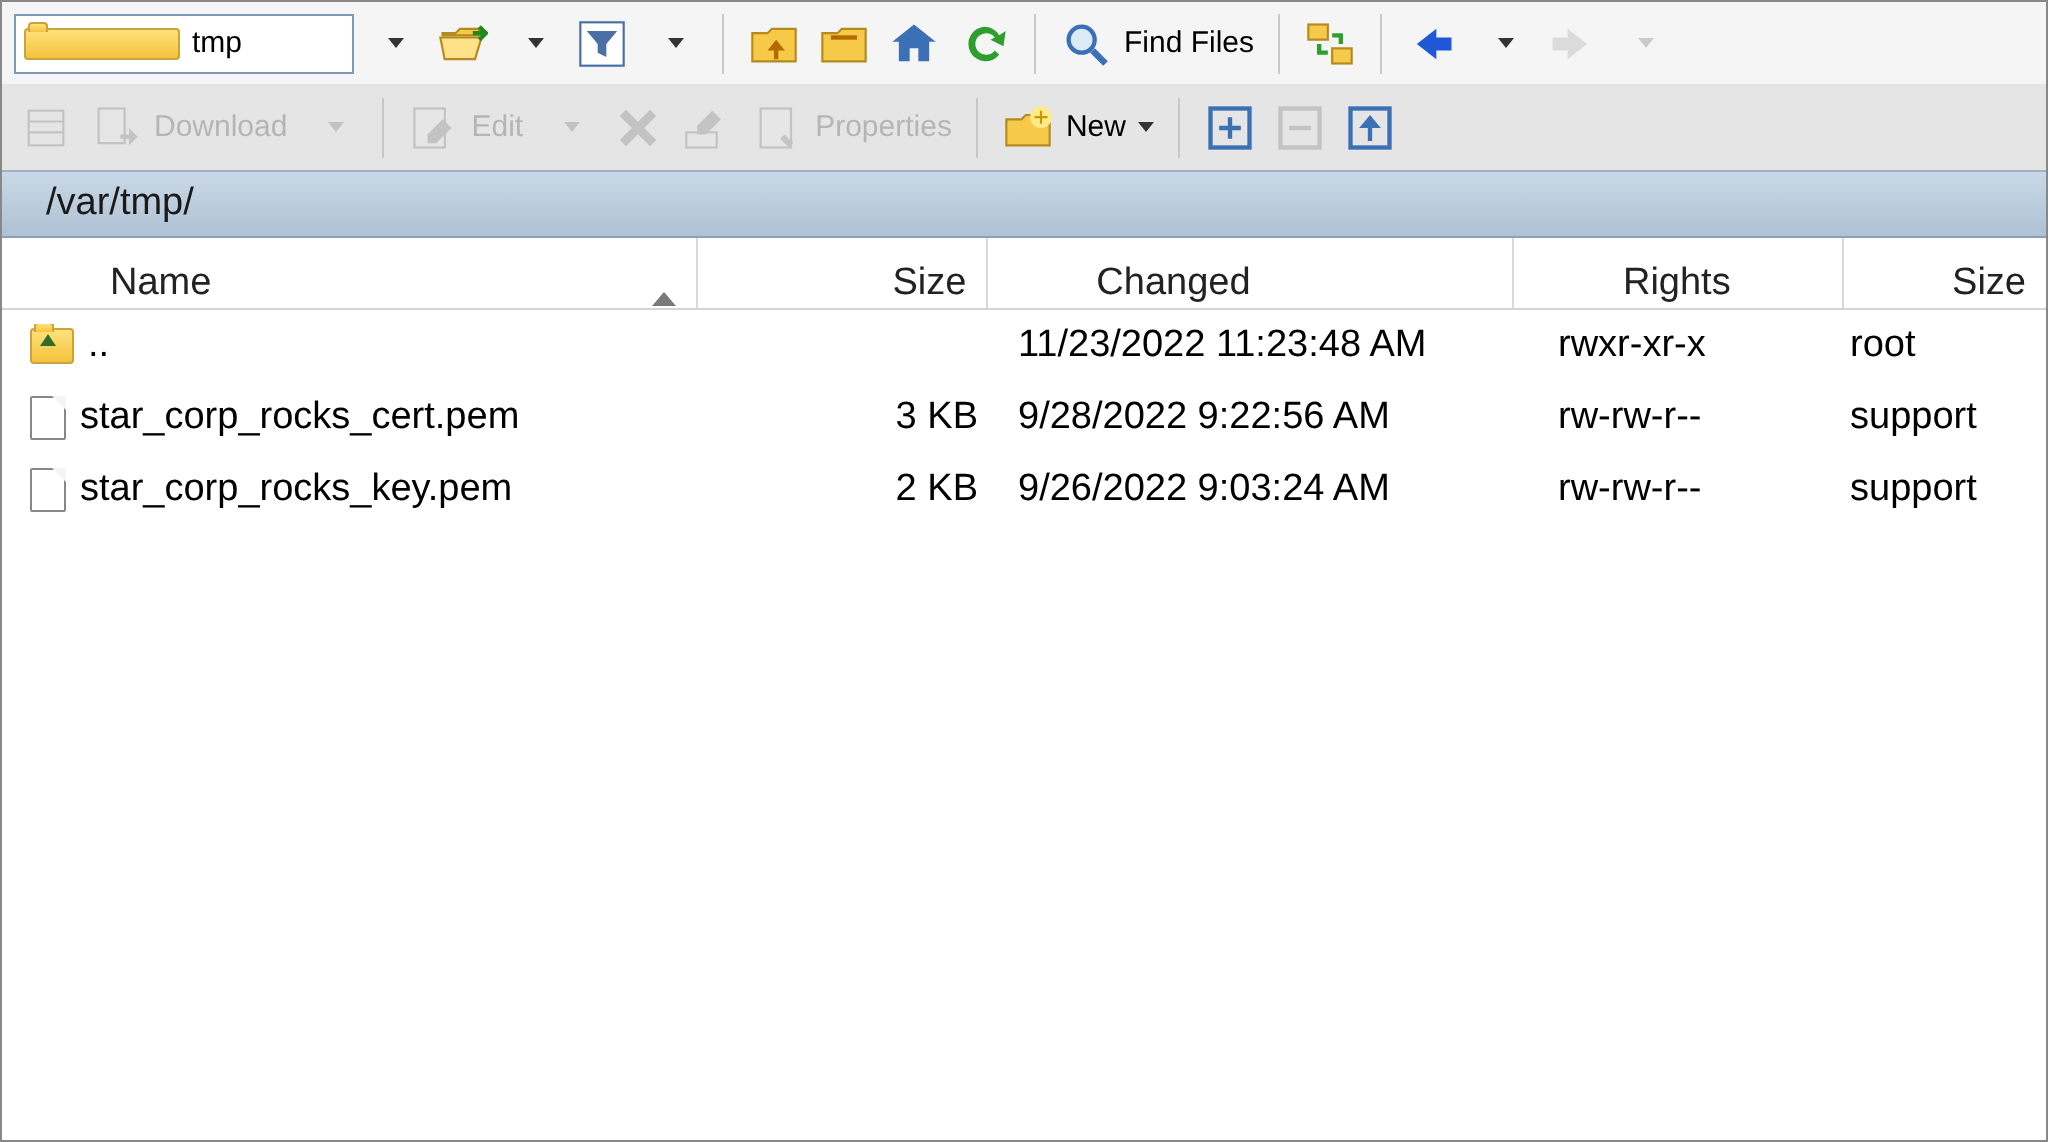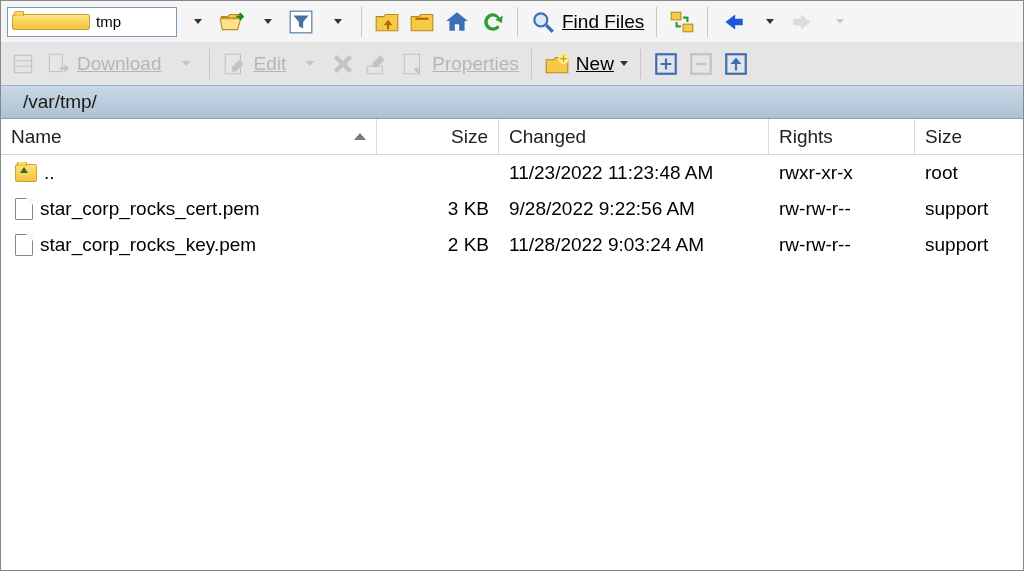--- a/index.html
+++ b/index.html
@@ -39,21 +39,21 @@
     display: inline-flex;
     align-items: center;
     justify-content: center;
     min-width: 32px;
     height: 32px;
     padding: 0 3px;
     border-radius: 3px;
     cursor: pointer;
   }
   .tb-btn.disabled { opacity: 0.45; cursor: default; }
-  .tb-btn .lbl { margin-left: 6px; font-size: 19px; text-decoration: underline; }
+  .tb-btn .lbl { margin-left: 6px; font-size: 15px; }
   .tb-btn.disabled .lbl { color:#7d7d7d; }
   .caret {
     width: 0; height: 0;
     border-left: 4px solid transparent;
     border-right: 4px solid transparent;
     border-top: 5px solid #333;
     margin-left: 4px;
   }
   .caret.dis { border-top-color:#999; }
   .addr-box {
@@ -108,23 +108,24 @@
     height: 36px;
   }
   .columns-header {
     border-bottom:1px solid #d5d5d5;
     color:#222;
     font-size:19px;
   }
   .columns-header .col {
     padding: 1px 10px;
     height:100%;
-    display:flex; align-items:center;
+    display:flex; align-items:flex-end;
     border-right:1px solid #d9d9d9;
     cursor:pointer;
+    margin-left:44px;
   }
   .columns-header .col:last-child{border-right:none;}
   .sort-ind {
     margin-left:auto;
     width:0;height:0;
     border-left:6px solid transparent;
     border-right:6px solid transparent;
     border-bottom:7px solid #7a7a7a;
   }
   .col-name   { width: 376px; }
@@ -451,19 +452,19 @@
           <div class="cell c-chg">9/28/2022 9:22:56 AM</div>
           <div class="cell c-rights">rw-rw-r--</div>
           <div class="cell c-owner">support</div>
         </div>
         <div class="file-row">
           <div class="cell c-name">
             <span class="file-icon"></span>
             <span>star_corp_rocks_key.pem</span>
           </div>
           <div class="cell c-size">2 KB</div>
-          <div class="cell c-chg">11/28/2022 9:03:24 AM</div>
+          <div class="cell c-chg">9/26/2022 9:03:24 AM</div>
           <div class="cell c-rights">rw-rw-r--</div>
           <div class="cell c-owner">support</div>
         </div>
       </div>
   </div>
 </div>
 
 </body></html>

